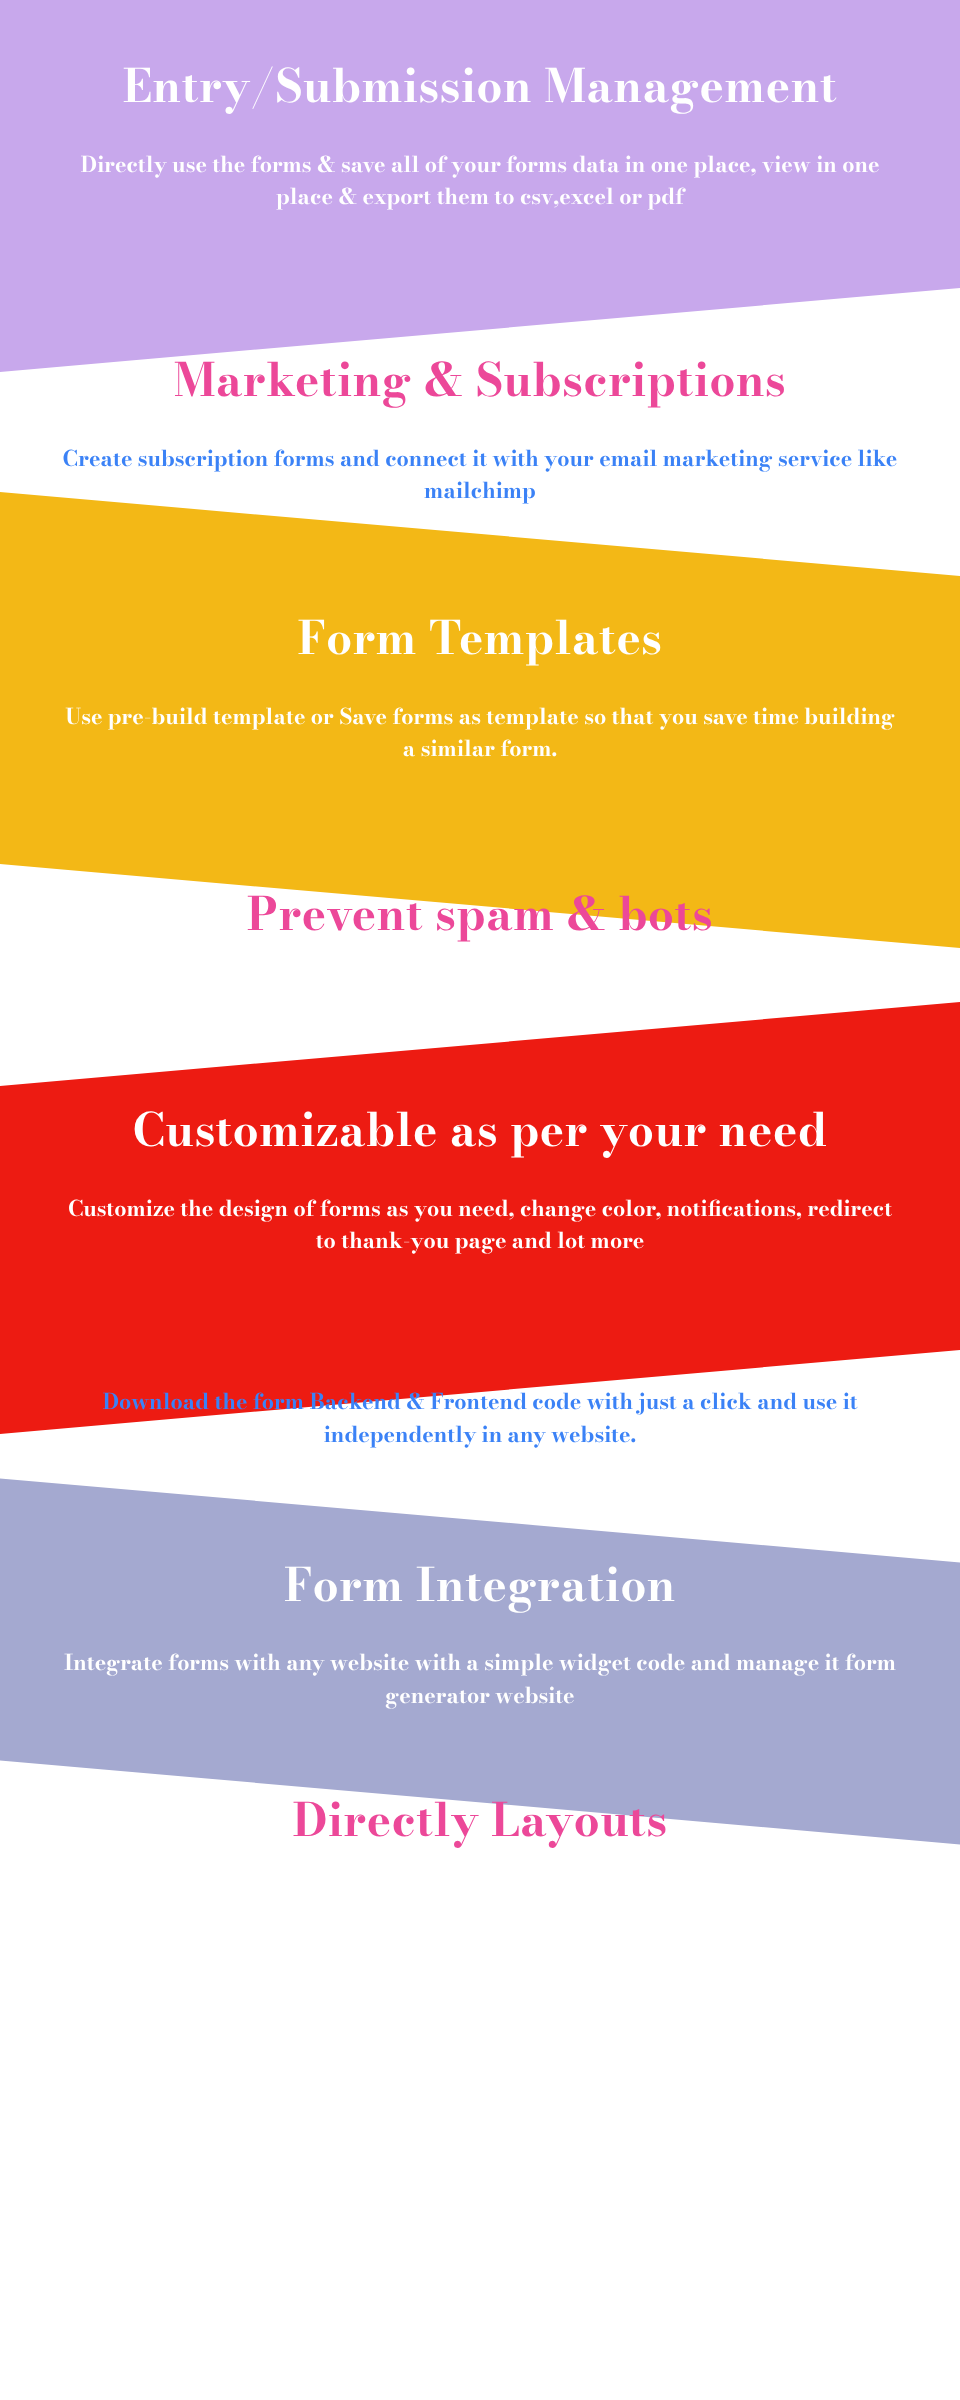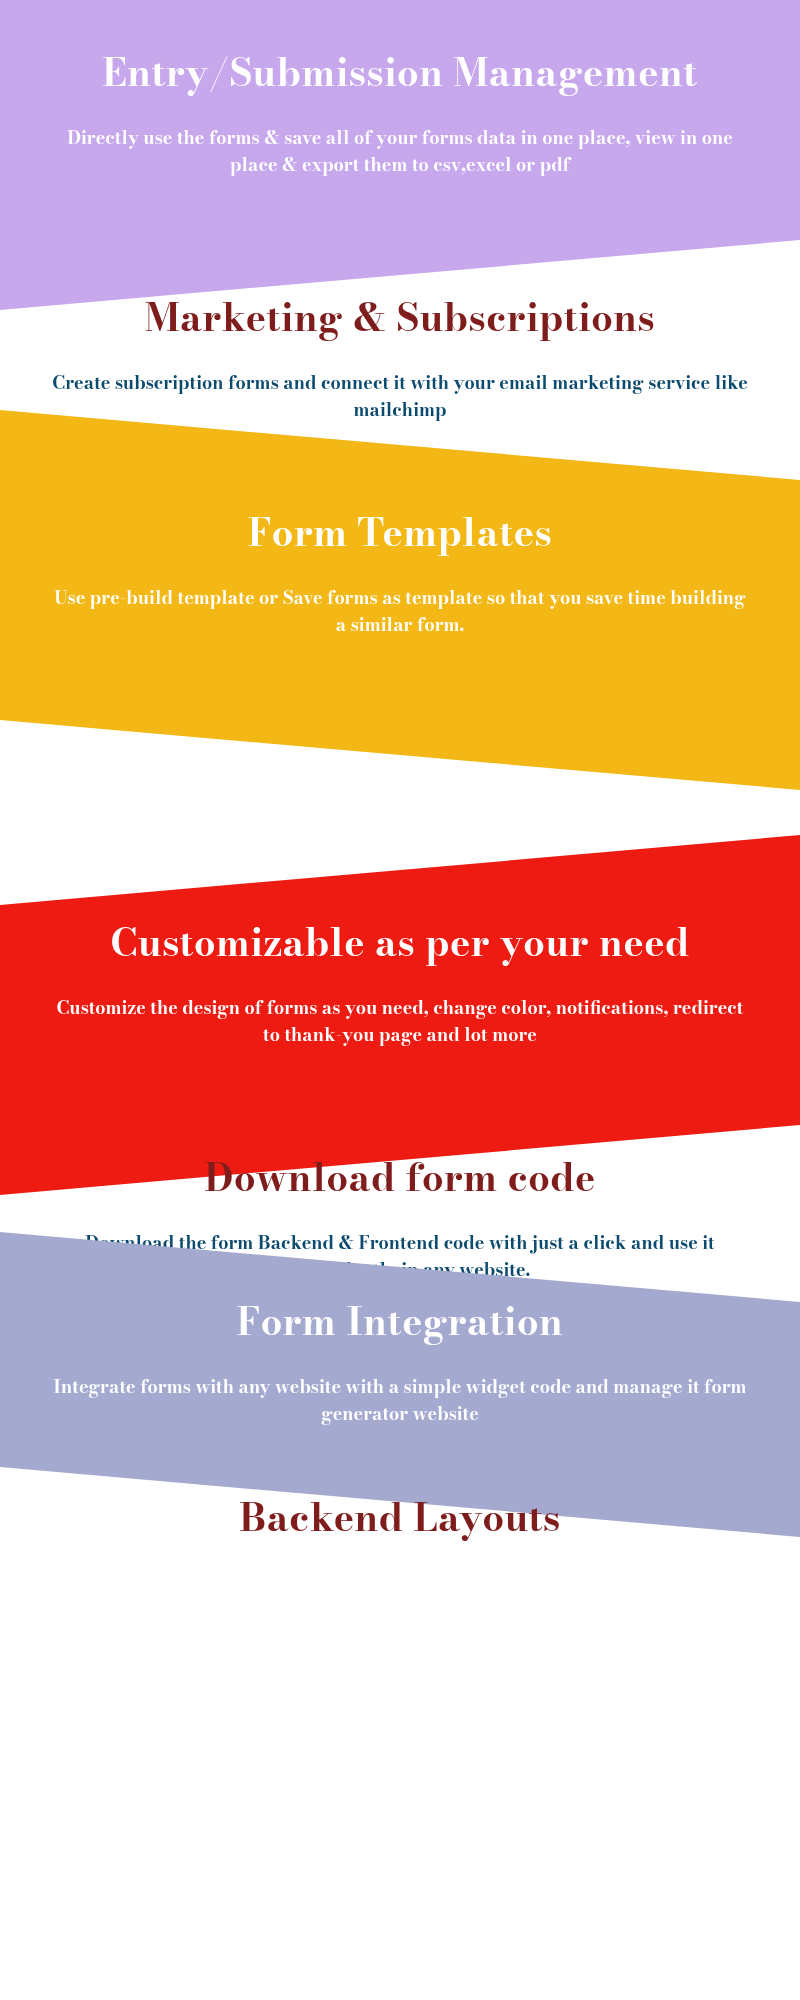--- a/index.html
+++ b/index.html
@@ -45,22 +45,22 @@
   }
   .desc {
     margin: 0 auto;
     max-width: 700px;
     font-family: 'Bodoni Moda', 'Didot', 'Bodoni MT', 'Times New Roman', serif;
     font-weight: 700;
     font-size: 18px;
     line-height: 1.55;
   }
 
-  .band.plain h2   { color: #7f1d1d; }
-  .band.plain .desc{ color: #0c4a6e; }
+  .band.plain h2   { color: #ec4899; }
+  .band.plain .desc{ color: #3b82f6; }
 
   
   .lavender { background: #c8a8ec; }
   .amber    { background: #f3b816; }
   .red      { background: #ed1b12; }
   .periwink { background: #a4a9d0; }
 
   
   .s1 { top:  -60px; height: 335px; padding-top:110px; }
   .s2 { top:  275px; height: 165px; padding-top: 20px; }
@@ -89,38 +89,38 @@
   </section>
 
   <section class="band colored amber slant-up s3">
     <div class="unskew-up">
       <h2>Form Templates</h2>
       <p class="desc">Use pre-build template or Save forms as template so that you save time building a similar form.</p>
     </div>
   </section>
 
   <section class="band plain s4">
+    <h2>Prevent spam &amp; bots</h2>
   </section>
 
   <section class="band colored red slant-down s5">
     <div class="unskew-down">
       <h2>Customizable as per your need</h2>
       <p class="desc">Customize the design of forms as you need, change color, notifications, redirect to thank-you page and lot more</p>
     </div>
   </section>
 
   <section class="band plain s6">
-    <h2>Download form code</h2>
     <p class="desc">Download the form Backend &amp; Frontend code with just a click and use it independently in any website.</p>
   </section>
 
   <section class="band colored periwink slant-up s7">
     <div class="unskew-up">
       <h2>Form Integration</h2>
       <p class="desc">Integrate forms with any website with a simple widget code and manage it form generator website</p>
     </div>
   </section>
 
   <section class="band plain s8">
-    <h2>Backend Layouts</h2>
+    <h2>Directly Layouts</h2>
   </section>
 
 </div>
 
 </body></html>

